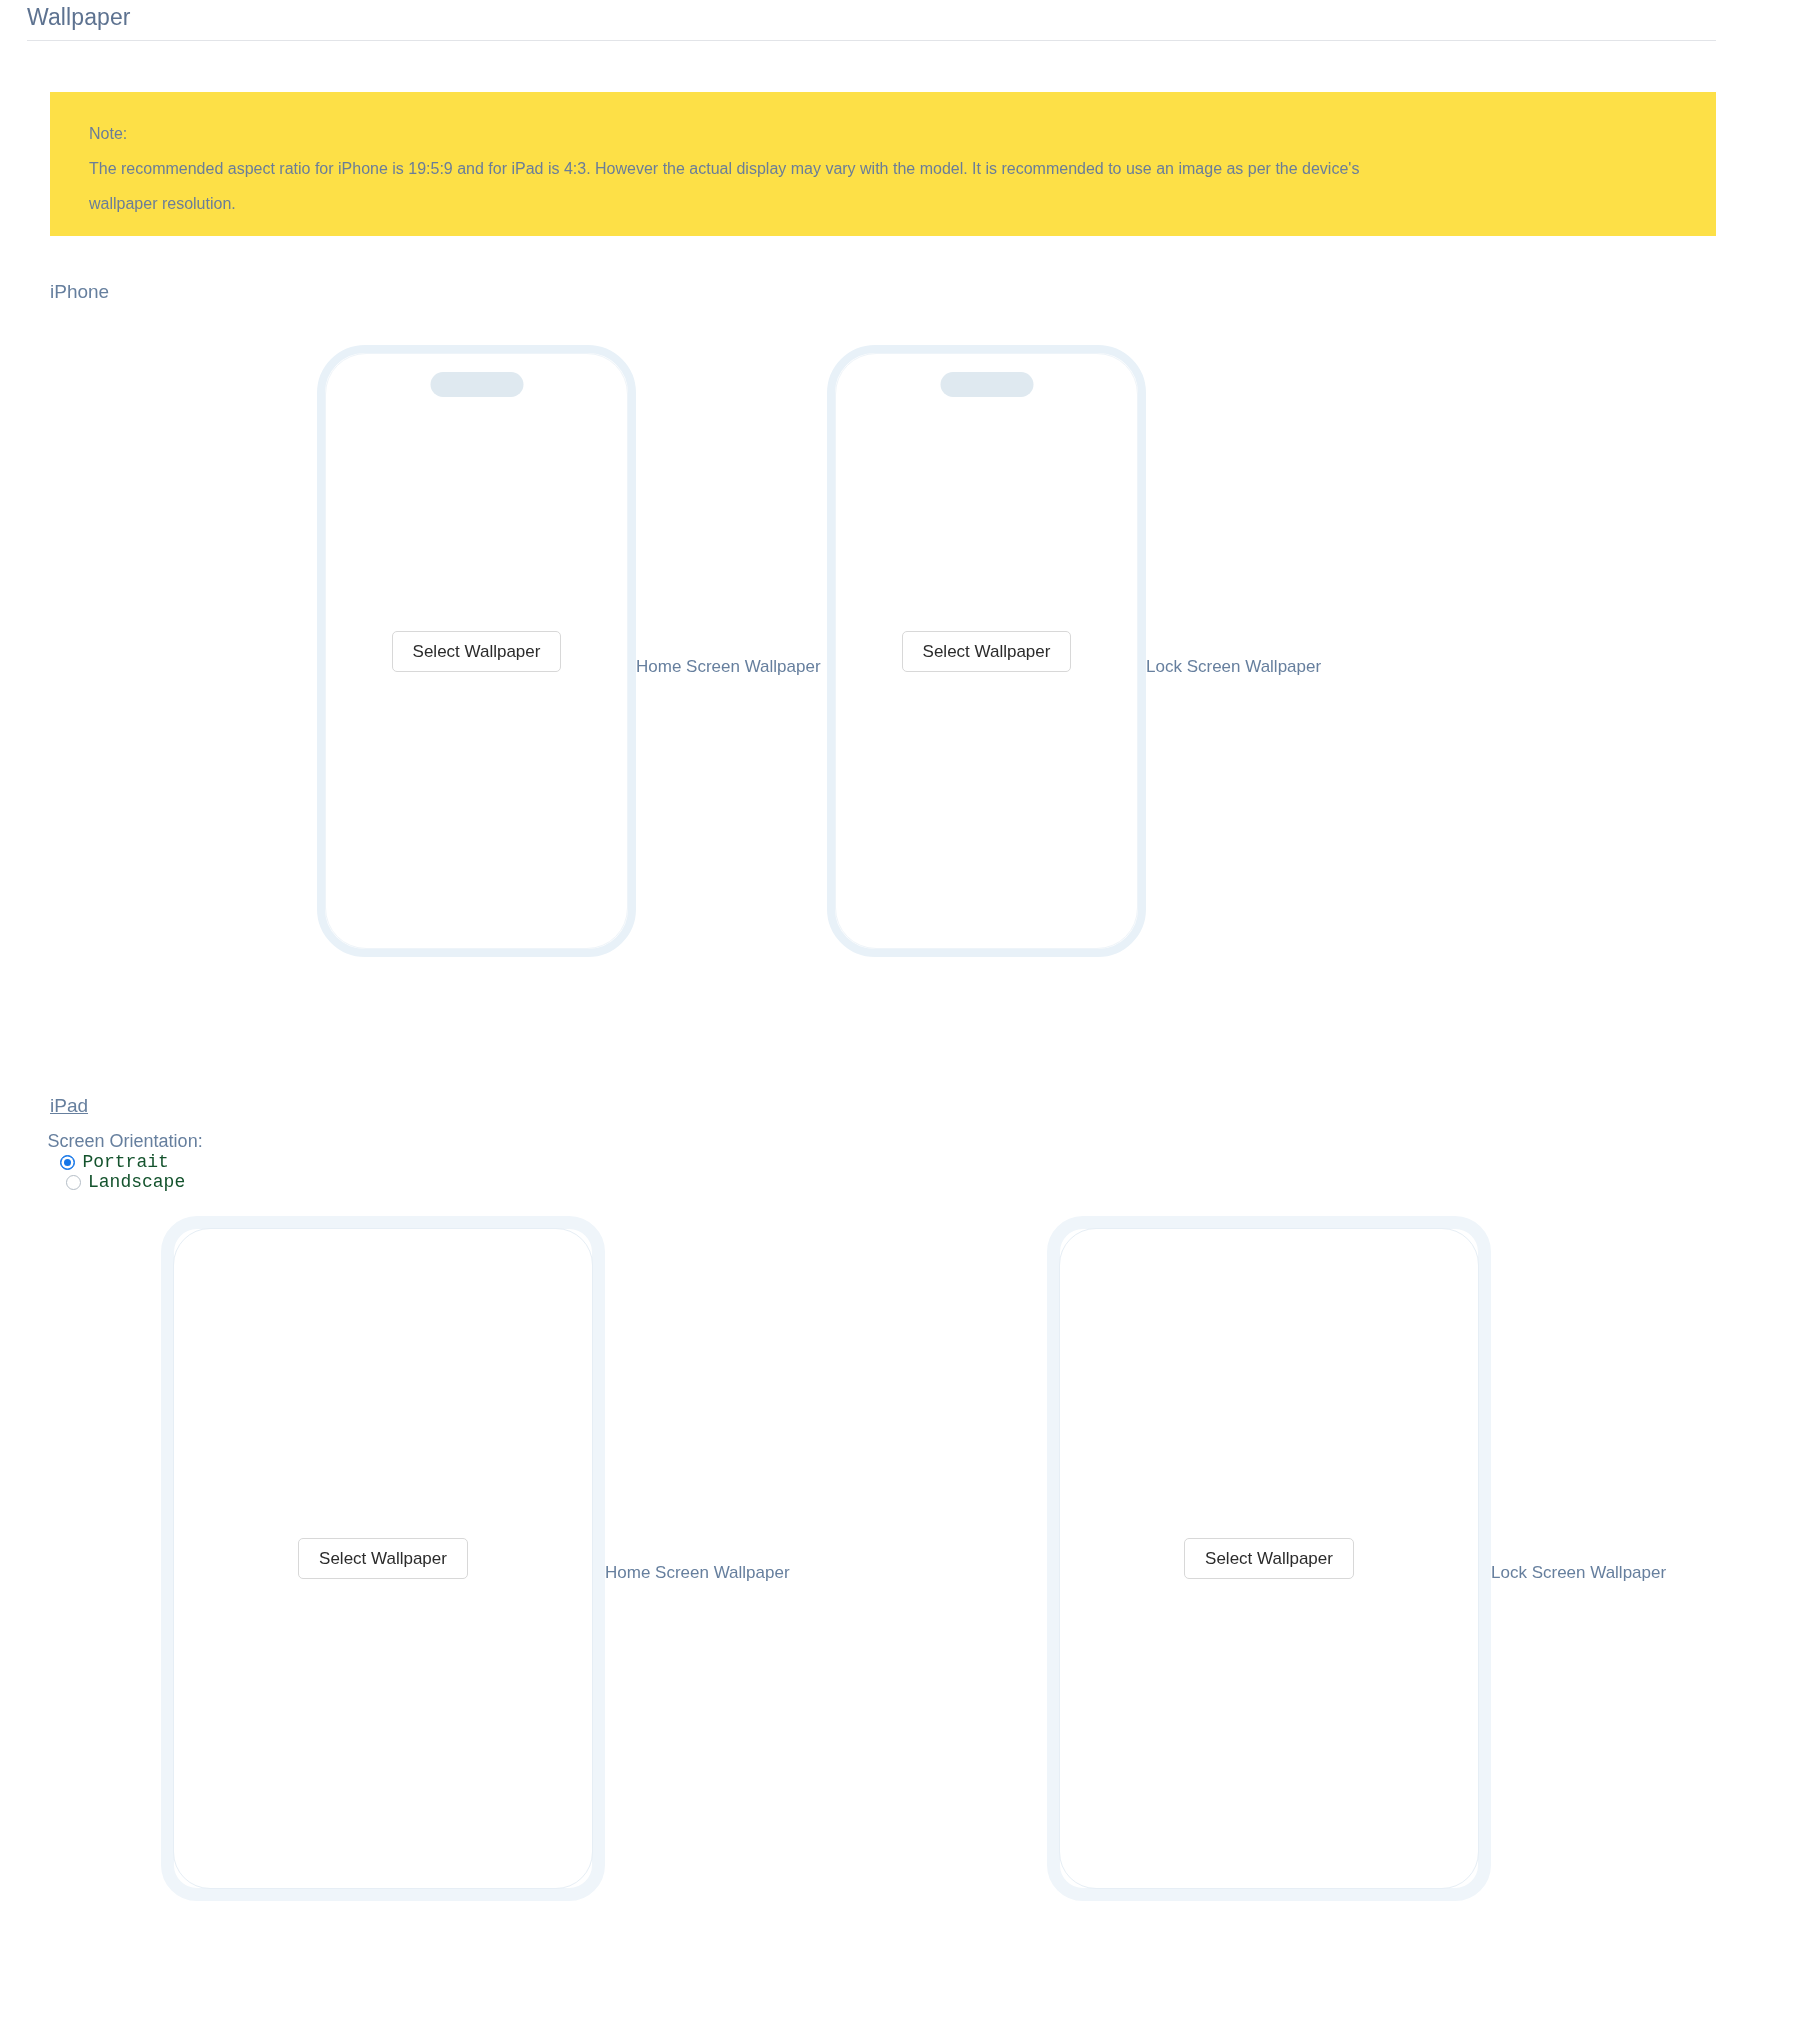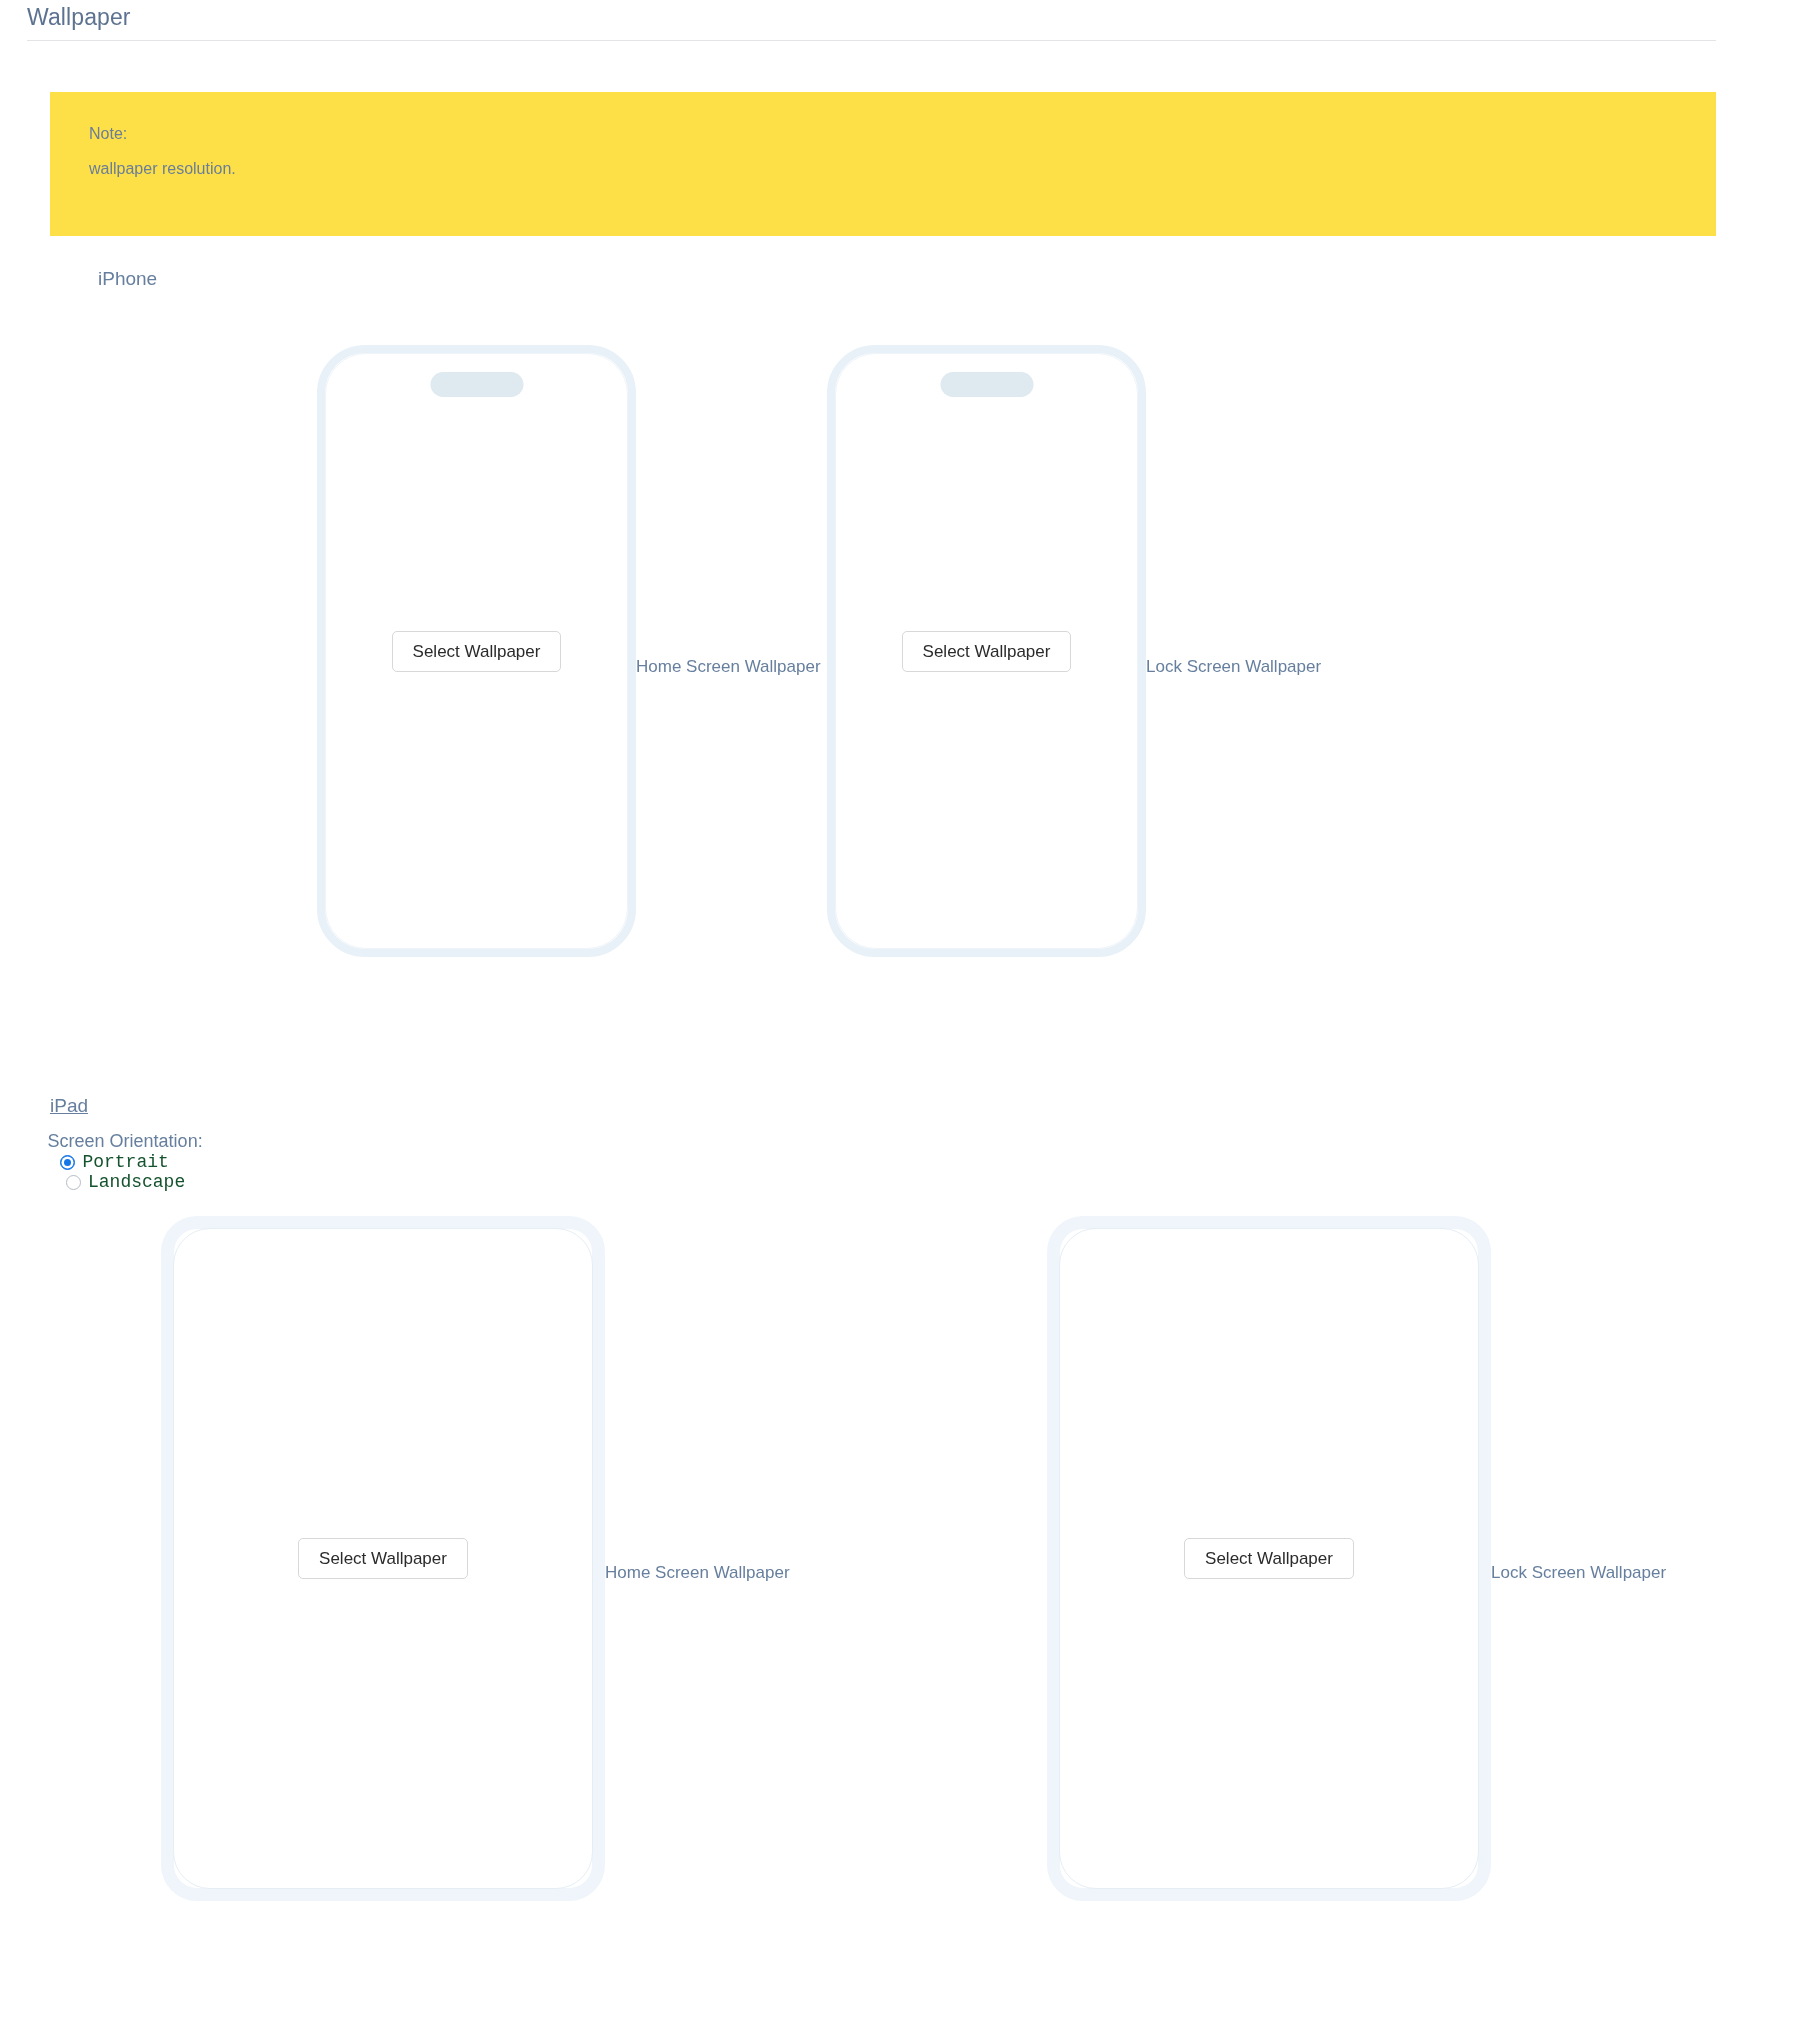--- a/index.html
+++ b/index.html
@@ -57,21 +57,21 @@
     white-space: nowrap;
   }
 
   
   .section-label {
     position: absolute;
     font-size: 19px;
     color: #667f9e;
     font-weight: 400;
   }
-  #iphone-label { left: 50px; top: 268px; margin-left: 48px; }
+  #iphone-label { left: 50px; top: 281px; }
   #ipad-label   { left: 50px; top: 1095px; text-decoration: underline; }
 
   
   .orientation-row {
     position: absolute;
     left: 44px;
     top: 1131px;
     display: flex;
     align-items: center;
     height: 30px;
@@ -224,20 +224,21 @@
 </head>
 <body>
 
 <div class="page">
 
   <div class="page-title">Wallpaper</div>
   <div class="title-divider"></div>
 
   <div class="note-box">
     <div class="note-line">Note:</div>
+    <div class="note-line">The recommended aspect ratio for iPhone is 19:5:9 and for iPad is 4:3. However the actual display may vary with the model. It is recommended to use an image as per the device's</div>
     <div class="note-line">wallpaper resolution.</div>
   </div>
 
   <div class="section-label" id="iphone-label">iPhone</div>
 
   <div class="device-row" id="iphone-row">
 
     <div class="device-cell" style="left:317px; top:0;">
       <div class="iphone-frame">
         <div class="dynamic-island"></div>

